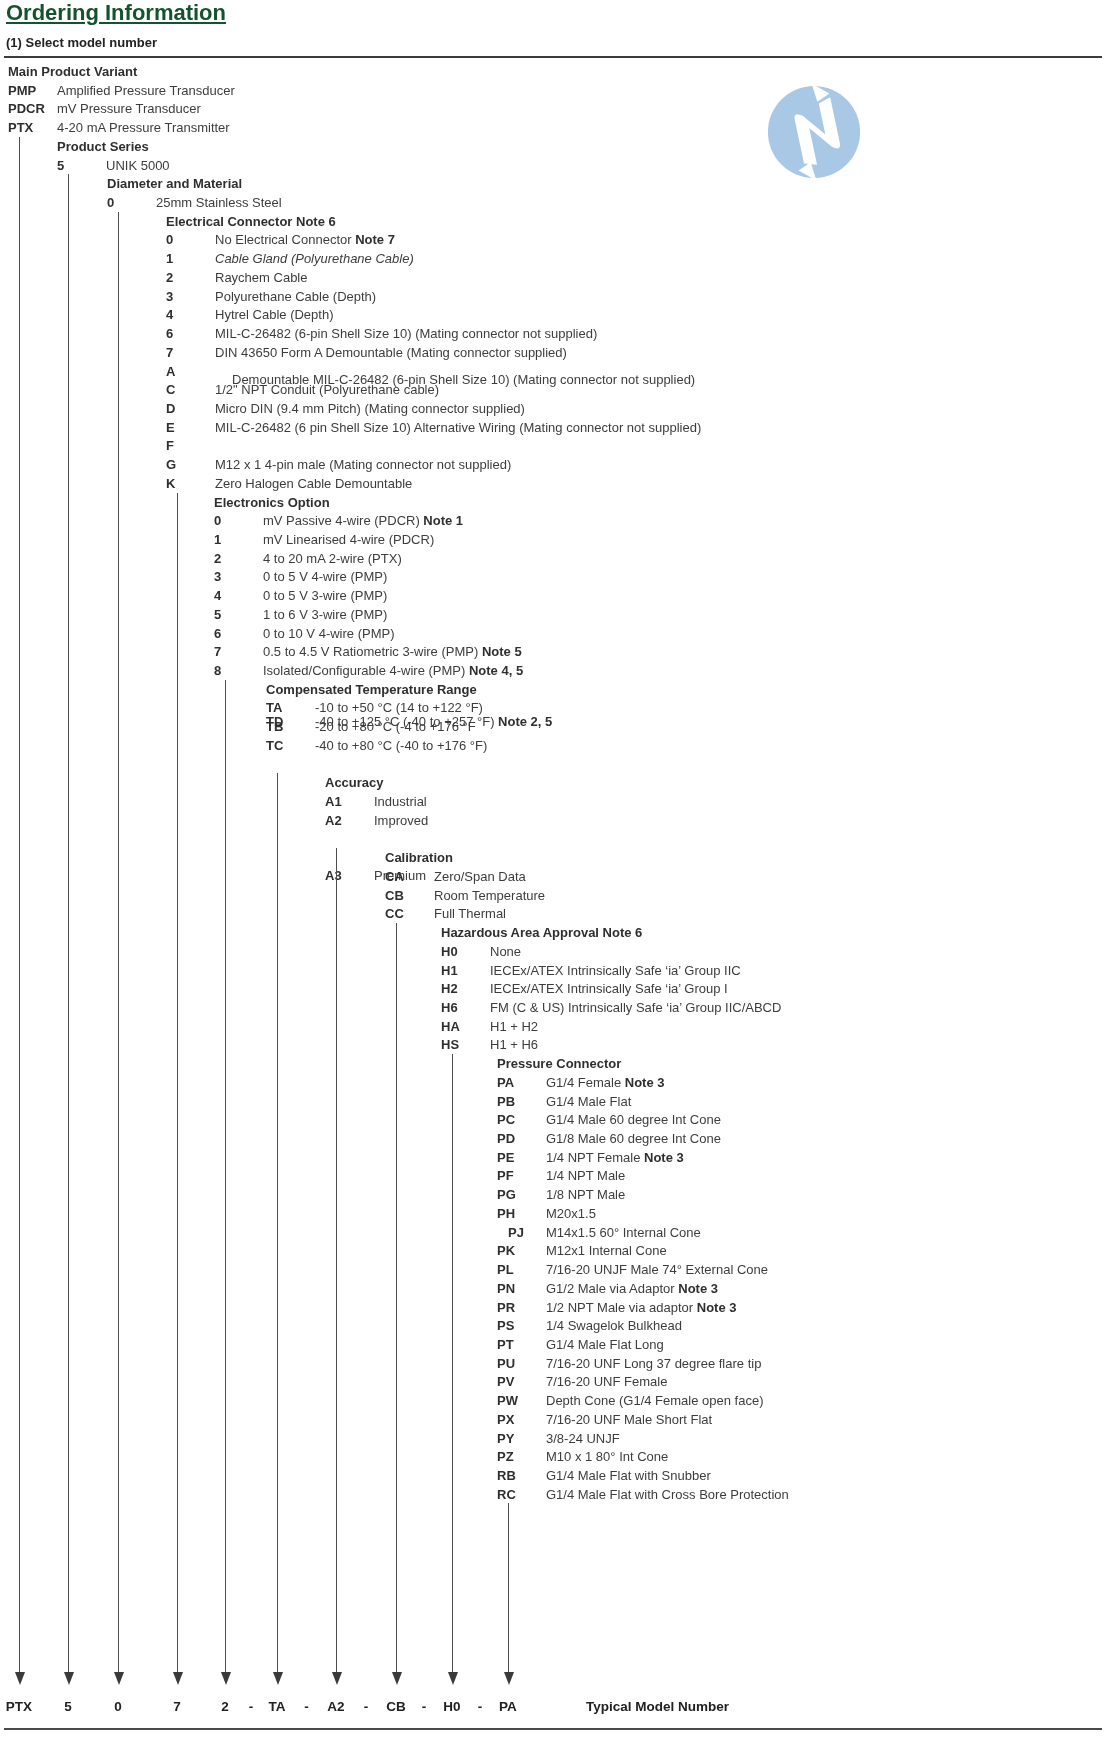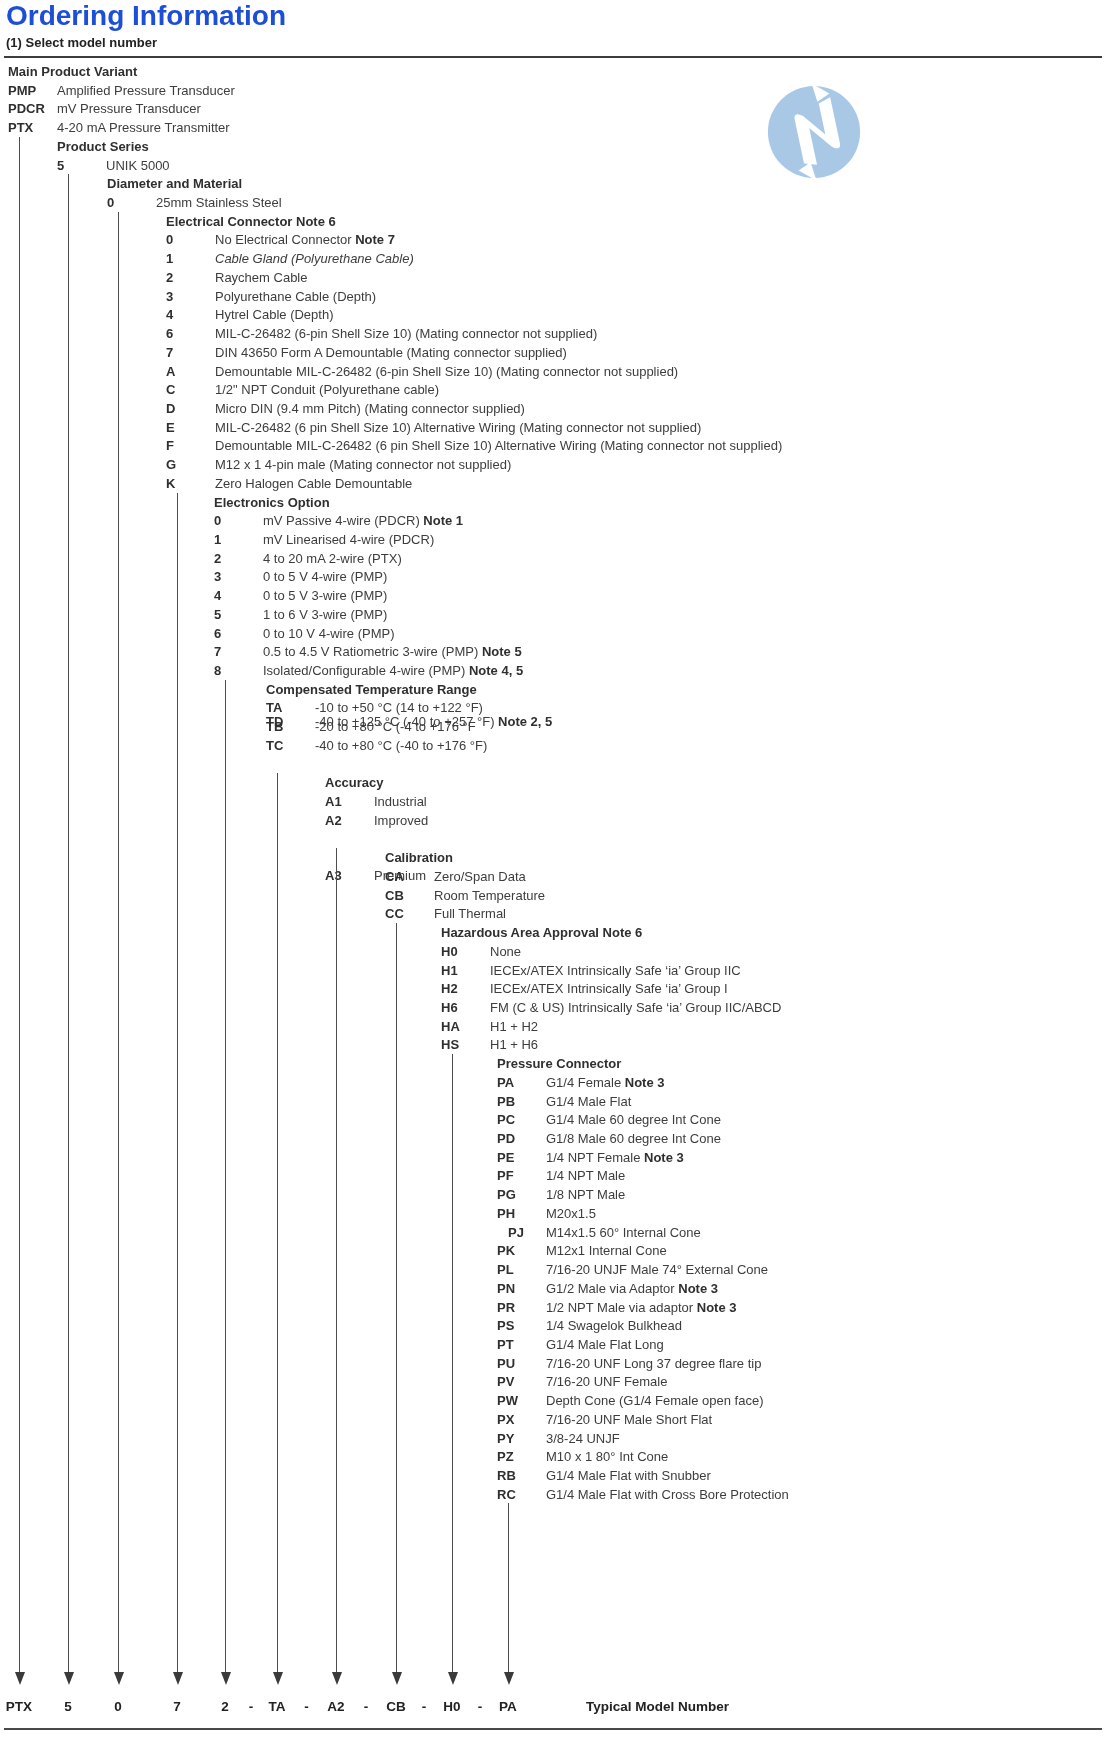--- a/index.html
+++ b/index.html
@@ -1,18 +1,18 @@
 <!DOCTYPE html>
 <html><head>
 <meta charset="utf-8">
 <style>
   html,body{margin:0;padding:0;background:#fff;}
   .page{position:relative;width:1108px;height:1738px;background:#fff;
         font-family:"Liberation Sans",sans-serif;color:#363636;overflow:hidden;}
-  .title{position:absolute;left:6px;top:0px;font-size:28px;font-weight:700;color:#1d4ed8;}
+  .title{position:absolute;left:6px;top:0px;font-size:22px;font-weight:700;color:#14532d;text-decoration:underline;}
   .subtitle{position:absolute;left:6px;top:35px;font-size:13px;font-weight:700;color:#222;}
   .rule{position:absolute;left:4px;right:6px;height:2px;background:#3c3c3c;}
   .top-rule{top:56px;}
   .bottom-rule{top:1728px;background:#4a4a4a;}
   .row{position:absolute;left:0;width:100%;height:19px;font-size:13px;white-space:nowrap;}
   .hdr{position:absolute;font-weight:700;color:#2f2f2f;}
   .code{position:absolute;font-weight:700;color:#2f2f2f;}
   .desc{position:absolute;font-weight:400;color:#3d3d3d;}
   .note{font-weight:700;color:#2f2f2f;}
   .vline{position:absolute;width:1px;background:#4d4d4d;}
@@ -103,37 +103,36 @@
       <div class="row" style="top: 326.08px;">
         <span class="code" style="left: 166px;">6</span>
         <span class="desc" style="left: 215px;">MIL-C-26482 (6-pin Shell Size 10) (Mating connector not supplied)</span>
       </div>
       <div class="row" style="top: 344.8px;">
         <span class="code" style="left: 166px;">7</span>
         <span class="desc" style="left: 215px;">DIN 43650 Form A Demountable (Mating connector supplied)</span>
       </div>
       <div class="row" style="top: 363.52px;">
         <span class="code" style="left: 166px;">A</span>
-        <span class="desc" style="left: 215px;">Demountable MIL-C-26482 (6-pin Shell Size 10) (Mating connector not supplied)</span>
+        <span class="desc" style="left: 232px; margin-top: 8px;">Demountable MIL-C-26482 (6-pin Shell Size 10) (Mating connector not supplied)</span>
       </div>
       <div class="row" style="top: 382.24px;">
         <span class="code" style="left: 166px;">C</span>
         <span class="desc" style="left: 215px;">1/2" NPT Conduit (Polyurethane cable)</span>
       </div>
       <div class="row" style="top: 400.96px;">
         <span class="code" style="left: 166px;">D</span>
         <span class="desc" style="left: 215px;">Micro DIN (9.4 mm Pitch) (Mating connector supplied)</span>
       </div>
       <div class="row" style="top: 419.68px;">
         <span class="code" style="left: 166px;">E</span>
         <span class="desc" style="left: 215px;">MIL-C-26482 (6 pin Shell Size 10)  Alternative Wiring  (Mating connector not supplied)</span>
       </div>
       <div class="row" style="top: 438.4px;">
         <span class="code" style="left: 166px;">F</span>
-        <span class="desc" style="left: 215px;">Demountable MIL-C-26482 (6 pin Shell Size 10)  Alternative Wiring  (Mating connector not supplied)</span>
       </div>
       <div class="row" style="top: 457.12px;">
         <span class="code" style="left: 166px;">G</span>
         <span class="desc" style="left: 215px;">M12 x 1 4-pin male (Mating connector not supplied)</span>
       </div>
       <div class="row" style="top: 475.84px;">
         <span class="code" style="left: 166px;">K</span>
         <span class="desc" style="left: 215px;">Zero Halogen Cable Demountable</span>
       </div>
       <div class="row" style="top: 494.56px;">

